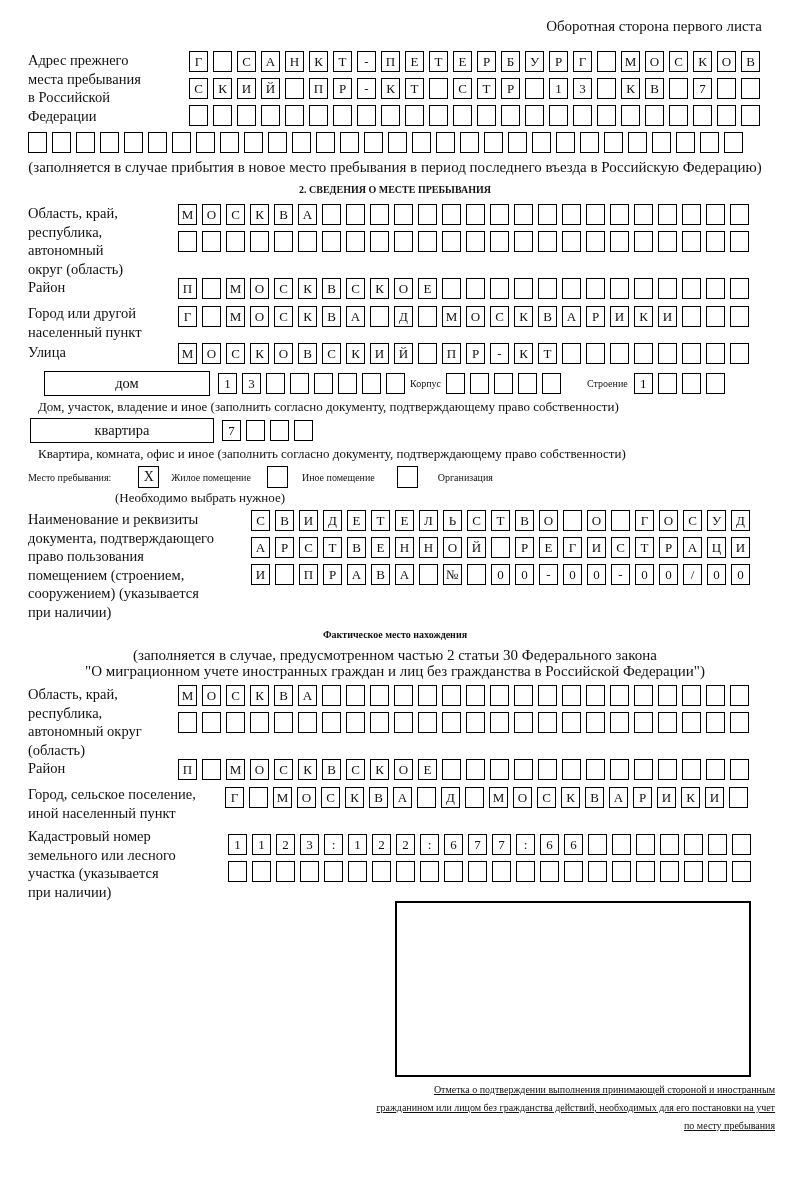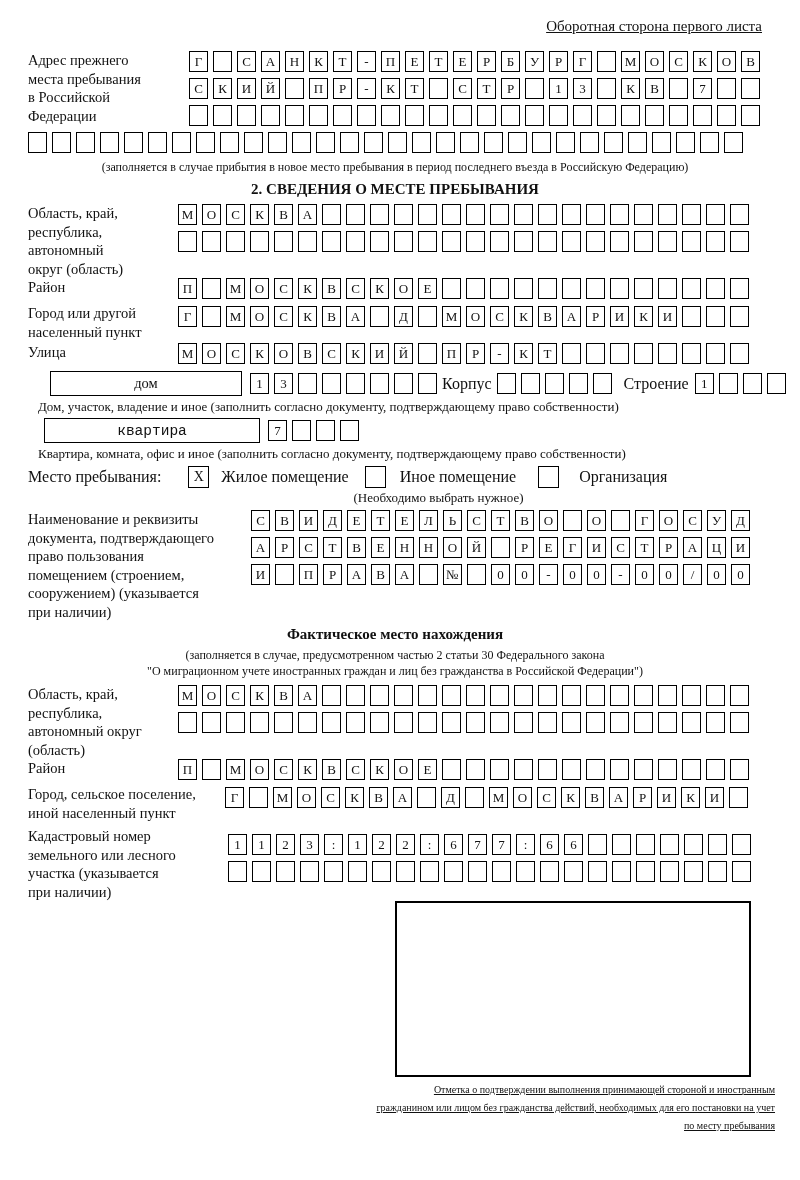--- a/index.html
+++ b/index.html
@@ -1,43 +1,43 @@
 <!DOCTYPE html>
 <html><head>
 <meta charset="utf-8">
 <style>
   html,body{margin:0;padding:0;background:#fff;}
   .sheet{
     position:relative;width:800px;height:1180px;box-sizing:border-box;
     padding:0 38px 0 28px;overflow:hidden;background:#fff;color:#111;
     font-family:"Liberation Serif","DejaVu Serif",serif;
   }
-  .top-title{padding-top:18px;text-align:right;font-size:15px;text-decoration:underline;}
+  .top-title{padding-top:18px;text-align:right;font-size:15px;}
   .block{display:flex;align-items:flex-start;}
   .lbl{font-size:14.5px;line-height:18.5px;white-space:pre-line;flex:none;}
   .w150{width:150px;} .w197{width:197px;} .w200{width:200px;} .w223{width:223px;}
   .rows{flex:none;}
   .cellrow{display:flex;gap:5px;margin-bottom:6px;}
   .cellrow:last-child{margin-bottom:0;}
   .cell{
     flex:none;width:19px;height:21px;border:1.6px solid #000;box-sizing:border-box;
     display:flex;align-items:center;justify-content:center;
     font-size:13px;line-height:1;background:#fff;
   }
   .mt16{margin-top:16px;gap:11px;} .mt6{margin-top:6px;} .mt5{margin-top:5px;}
   .mt4{margin-top:4px;} .mt3{margin-top:3px;} .mt2{margin-top:2px;} .mt7{margin-top:7px;}
-  .cnote{text-align:center;font-size:12px;line-height:16px;}
+  .cnote{text-align:center;font-size:15px;line-height:16px;}
   .subnote{font-size:13px;line-height:16px;margin-left:10px;}
-  .h2{font-weight:bold;text-align:center;font-size:15px;line-height:19px;}
+  .h2{font-weight:bold;text-align:center;font-size:10px;line-height:19px;}
   .inline-row{display:flex;align-items:center;}
   .wbox{
     flex:none;border:1.6px solid #000;height:25px;box-sizing:border-box;
     display:flex;align-items:center;justify-content:center;font-size:14.5px;background:#fff;
   }
-  .smalllbl{font-size:16px;flex:none;}
+  .smalllbl{font-size:10px;flex:none;}
   .chk{
     flex:none;width:21px;height:22px;border:1.6px solid #000;box-sizing:border-box;
     display:flex;align-items:center;justify-content:center;font-size:14px;background:#fff;
   }
   .stampbox{width:356px;height:176px;border:2px solid #000;box-sizing:border-box;margin-left:367px;background:#fff;}
   .stampcap{width:400px;margin-left:347px;margin-top:4px;text-align:right;font-size:10px;line-height:18px;text-decoration:underline;}
 </style>
 </head>
 <body>
 
@@ -313,70 +313,70 @@
         <div class="cell"></div>
         <div class="cell"></div>
         <div class="cell"></div>
         <div class="cell"></div>
         <div class="cell"></div>
         <div class="cell"></div>
       </div>
   </div>
 
   <div class="inline-row mt7">
-    <div class="wbox" style="width:192px;margin-left:22px;">дом</div>
+    <div class="wbox" style="width:166px;margin-left:16px;">дом</div>
     <div class="cellrow" style="margin-left:8px;margin-bottom:0;">
         <div class="cell">1</div>
         <div class="cell">3</div>
         <div class="cell"></div>
         <div class="cell"></div>
         <div class="cell"></div>
         <div class="cell"></div>
         <div class="cell"></div>
         <div class="cell"></div>
       </div>
     <div class="smalllbl" style="margin-left:5px;">Корпус</div>
     <div class="cellrow" style="margin-left:5px;margin-bottom:0;">
         <div class="cell"></div>
         <div class="cell"></div>
         <div class="cell"></div>
         <div class="cell"></div>
         <div class="cell"></div>
       </div>
-    <div class="smalllbl" style="margin-left:12px;">Строение</div>
+    <div class="smalllbl" style="margin-left:26px;">Строение</div>
     <div class="cellrow" style="margin-left:6px;margin-bottom:0;">
         <div class="cell">1</div>
         <div class="cell"></div>
         <div class="cell"></div>
         <div class="cell"></div>
       </div>
   </div>
   <div class="subnote mt3">Дом, участок, владение и иное (заполнить согласно документу, подтверждающему право собственности)</div>
 
   <div class="inline-row mt3">
-    <div class="wbox" style="width:216px;margin-left:16px;font-family:Liberation Mono, monospace;">квартира</div>
+    <div class="wbox" style="width:184px;margin-left:2px;">квартира</div>
     <div class="cellrow" style="margin-left:8px;margin-bottom:0;">
         <div class="cell">7</div>
         <div class="cell"></div>
         <div class="cell"></div>
         <div class="cell"></div>
       </div>
   </div>
   <div class="subnote mt3">Квартира, комната, офис и иное (заполнить согласно документу, подтверждающему право собственности)</div>
 
   <div class="inline-row mt4">
     <div class="smalllbl">Место пребывания:</div>
     <div class="chk" style="margin-left:27px;">X</div>
     <div class="smalllbl" style="margin-left:12px;">Жилое помещение</div>
     <div class="chk" style="margin-left:16px;"></div>
     <div class="smalllbl" style="margin-left:14px;">Иное помещение</div>
     <div class="chk" style="margin-left:22px;"></div>
     <div class="smalllbl" style="margin-left:20px;text-align:center;">Организация</div>
   </div>
-  <div class="mt2" style="font-size:13px;margin-left:87px;text-align:center;">(Необходимо выбрать нужное)</div>
+  <div class="mt2" style="font-size:13px;margin-left:87px;">(Необходимо выбрать нужное)</div>
 
   <div class="block mt4">
     <div class="lbl w223">Наименование и реквизиты
 документа, подтверждающего
 право пользования
 помещением (строением,
 сооружением) (указывается
 при наличии)</div>
     <div class="rows">
       <div class="cellrow">

